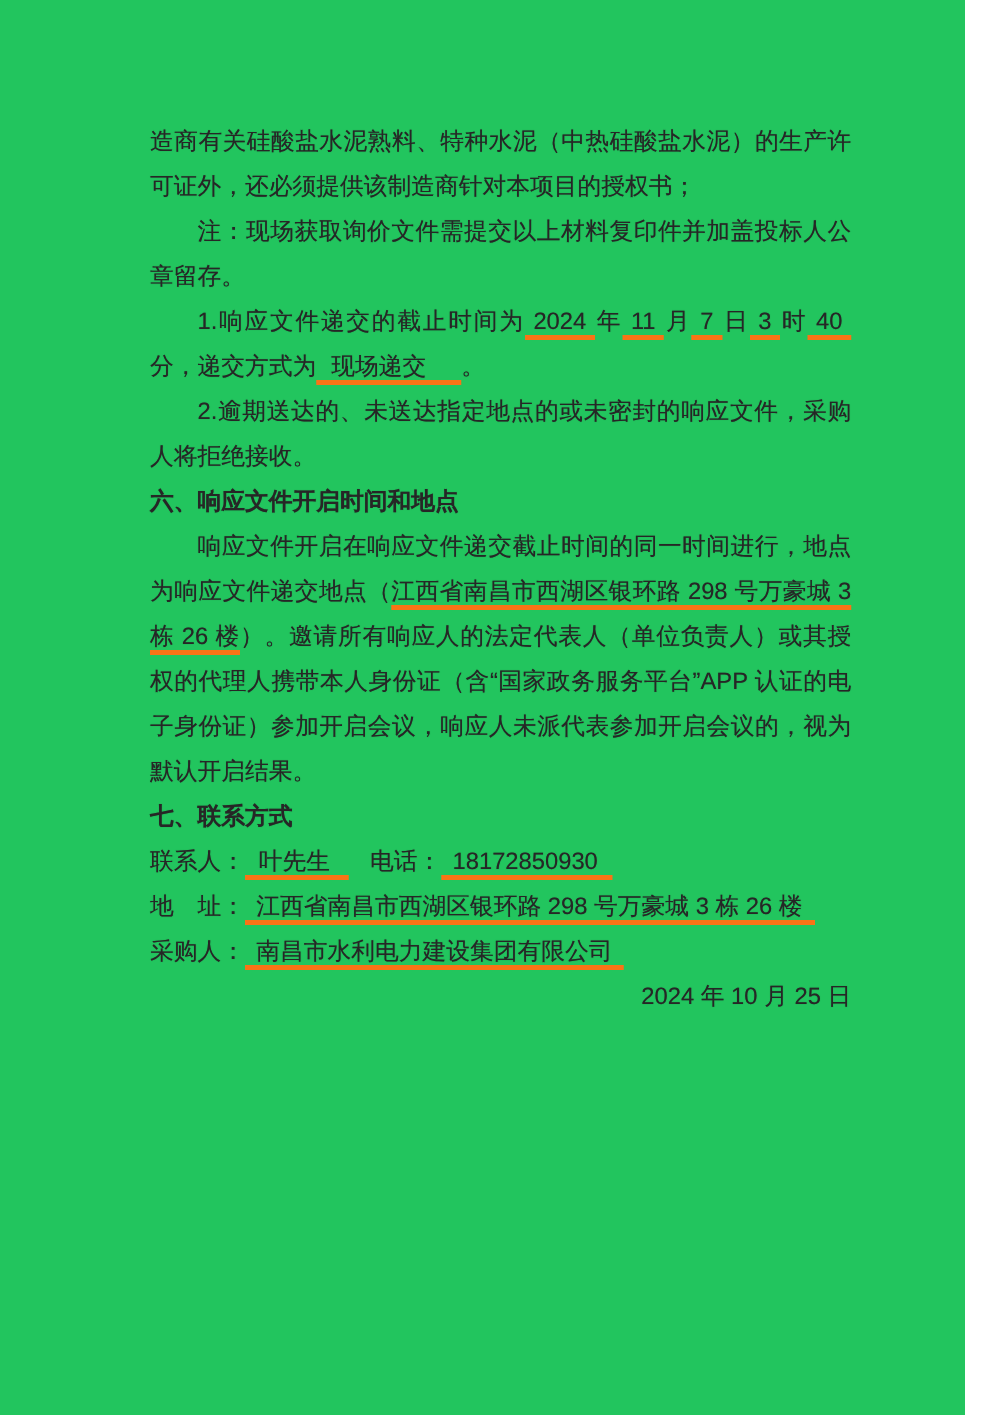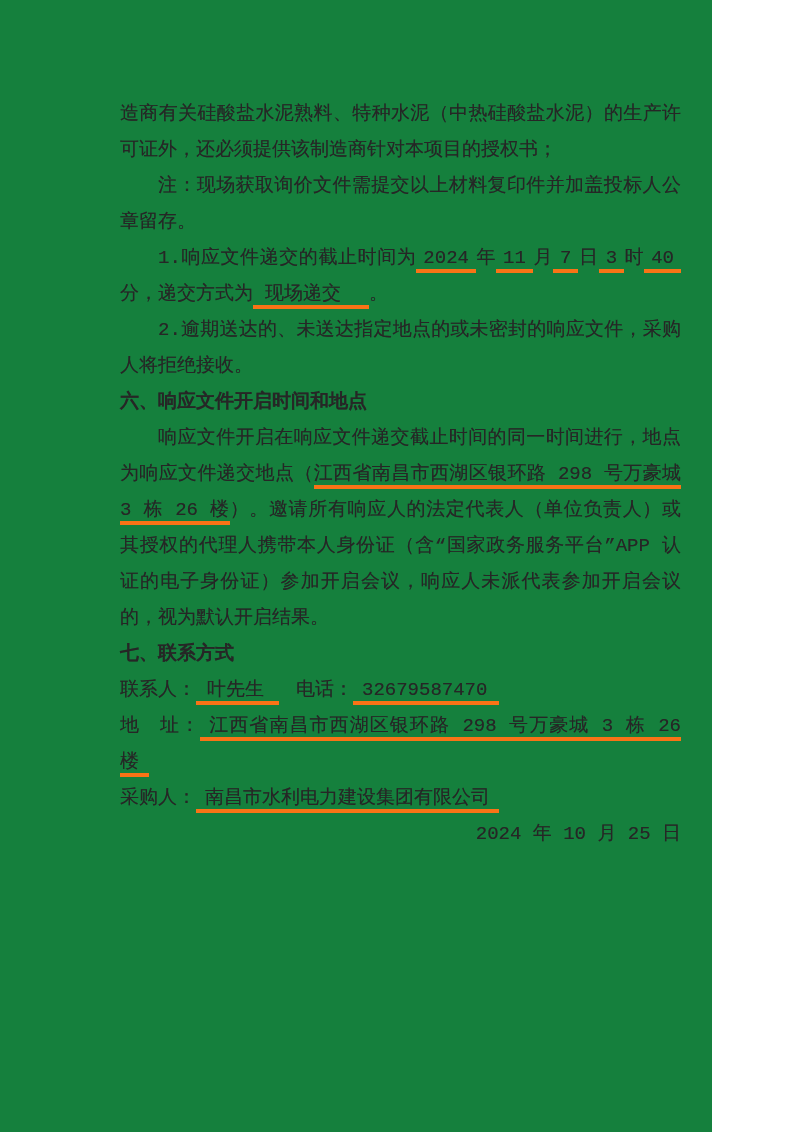--- a/index.html
+++ b/index.html
@@ -2,25 +2,25 @@
 <html><head>
 <meta charset="utf-8">
 <style>
   html, body {
     margin: 0;
     padding: 0;
     background: #ffffff;
   }
   .page {
     position: relative;
-    width: 712px;
+    width: 772px;
     height: 1132px;
-    background: #15803d;
+    background: #22c55e;
     overflow: hidden;
-    font-family: Liberation Mono, monospace;
+    font-family: Liberation Sans, sans-serif;
   }
   .content {
     position: absolute;
     left: 120px;
     top: 96px;
     width: 561px;
     color: #262626;
     font-size: 19px;
     line-height: 36px;
     text-align: justify;
@@ -64,21 +64,21 @@
     <p class="para indent"><span>1.响应文件递交的截止时间为</span><span class="u pad">2024</span><span>年</span><span class="u pad">11</span><span>月</span><span class="u pad">7</span><span>日</span><span class="u pad">3</span><span>时</span><span class="u pad">40</span><span>分，递交方式为</span><span class="u method">现场递交</span><span>。</span></p>
 
     <p class="para indent"><span>2.逾期送达的、未送达指定地点的或未密封的响应文件，采购人将拒绝接收。</span></p>
 
     <h2 class="heading">六、响应文件开启时间和地点</h2>
 
     <p class="para indent"><span>响应文件开启在响应文件递交截止时间的同一时间进行，地点为响应文件递交地点（</span><span class="u">江西省南昌市西湖区银环路 298 号万豪城 3 栋 26 楼</span><span>）。邀请所有响应人的法定代表人（单位负责人）或其授权的代理人携带本人身份证（含“国家政务服务平台”APP 认证的电子身份证）参加开启会议，响应人未派代表参加开启会议的，视为默认开启结果。</span></p>
 
     <h2 class="heading">七、联系方式</h2>
 
-    <p class="para contact-line"><span>联系人：</span><span class="u name-u">叶先生</span><span class="phone-label">电话：</span><span class="u phone-u">32679587470</span></p>
+    <p class="para contact-line"><span>联系人：</span><span class="u name-u">叶先生</span><span class="phone-label">电话：</span><span class="u phone-u">18172850930</span></p>
 
     <p class="para contact-line"><span>地　址：</span><span class="u addr-u">江西省南昌市西湖区银环路 298 号万豪城 3 栋 26 楼</span></p>
 
     <p class="para contact-line"><span>采购人：</span><span class="u purch-u">南昌市水利电力建设集团有限公司</span></p>
 
     <p class="para date-line"><span>2024 年 10 月 25 日</span></p>
 
   </div>
 </div>
 

